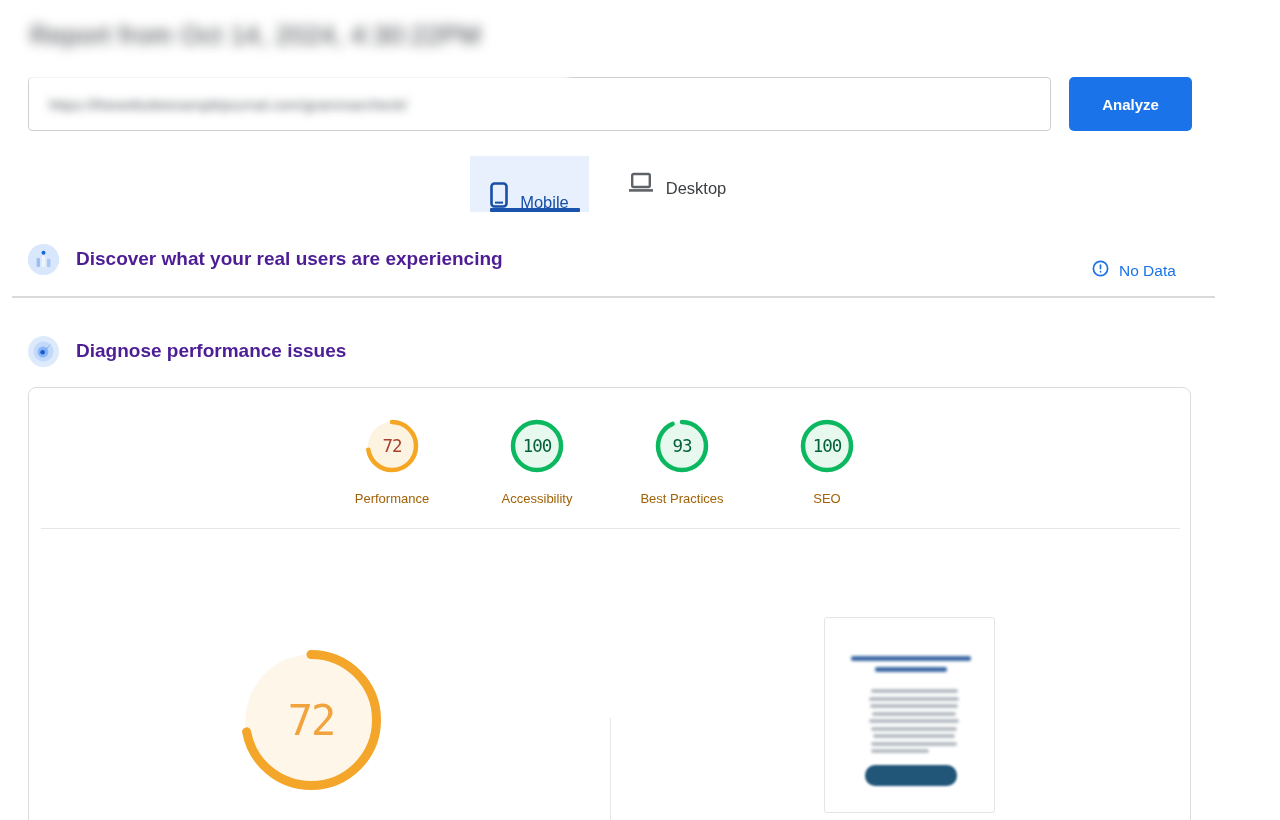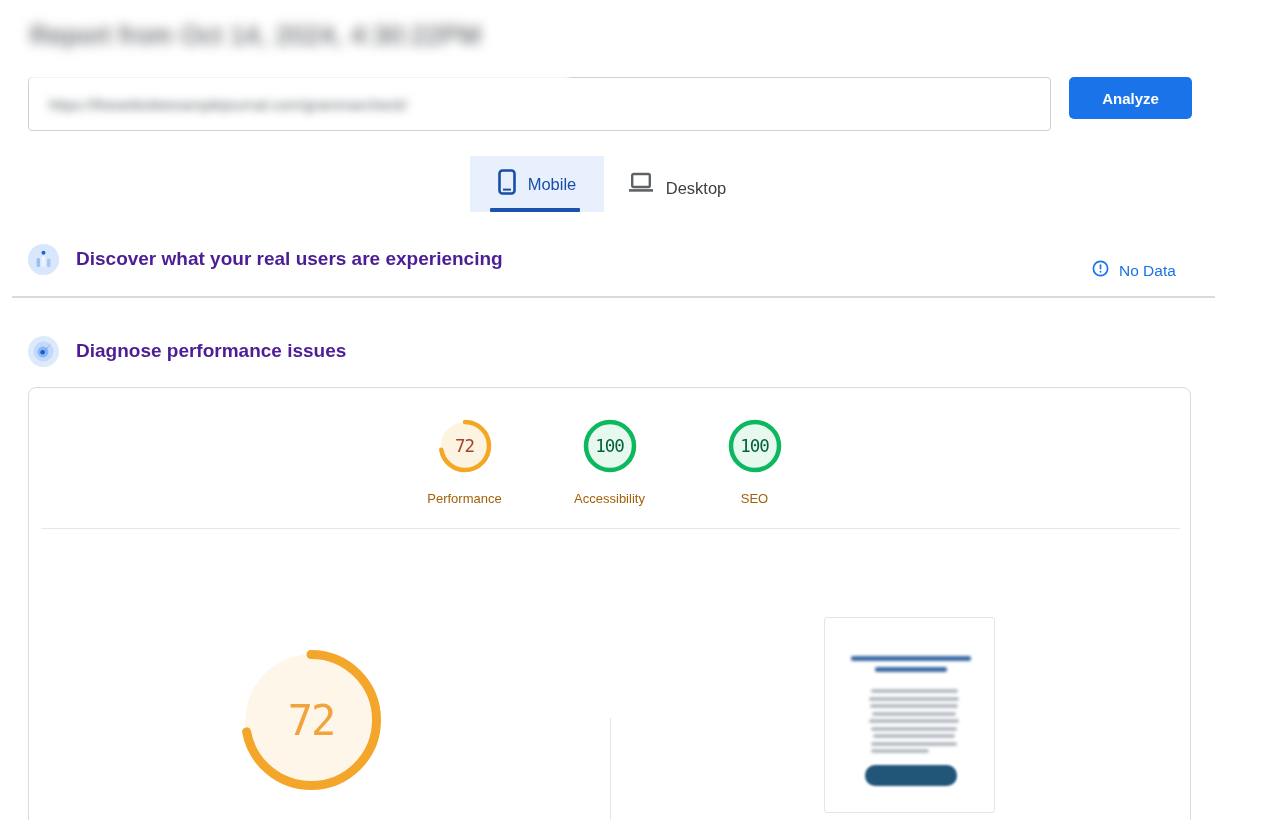--- a/index.html
+++ b/index.html
@@ -21,29 +21,29 @@
     left:28px; top:77px; width:1023px; height:54px;
     border:1px solid #cbd0d5; border-radius:4px; background:#fff;
   }
   #url-text {
     position:absolute; left:20px; top:50%; transform:translateY(-50%);
     font-size:15px; color:#5f6368; filter:blur(4px); white-space:nowrap;
   }
   #url-topblur { left:29px; top:74px; width:540px; height:6px; background:#fff; filter:blur(2.5px); z-index:2; }
 
   #analyze-btn {
-    left:1069px; top:77px; width:123px; height:42px;
+    left:1069px; top:77px; width:123px; height:54px;
     background:#1a73e8; border:none; border-radius:5px; cursor:pointer;
     color:#fff; font-size:15px; font-weight:700; font-family:inherit;
     display:flex; align-items:center; justify-content:center;
   }
 
   
   .tab { display:flex; align-items:center; justify-content:center; gap:12px; cursor:pointer; }
-  #tab-mobile { left:470px; top:156px; width:134px; height:56px; background:#e8f0fe; }
+  #tab-mobile { left:470px; top:156px; width:119px; height:56px; background:#e8f0fe;align-items:flex-end; }
   #tab-mobile .tab-label { color:#174ea6; font-size:16.5px; }
   #tab-mobile-underline { left:490px; top:208px; width:90px; height:4px; background:#1a53ae; border-radius:1px; }
   #tab-desktop { left:612px; top:156px; width:130px; height:56px; }
   #tab-desktop .tab-label { color:#3c4043; font-size:16.5px;margin-top:8px; }
 
   
   .section-title { font-size:19px; color:#4c1d95; white-space:nowrap;font-weight:bold; }
   #discover-icon { left:28px; top:244px; }
   #discover-title { left:76px; top:248px; }
   #no-data { left:1092px; top:260px; display:flex; align-items:center; gap:10px; cursor:pointer; }
@@ -157,20 +157,24 @@
 <div class="abs" id="report-card">
   <div id="gauges-row">
       <div class="gauge-col"><div class="ring" style="width:58px;height:58px"><svg width="58" height="58">
             <circle cx="29" cy="29" r="24" fill="#fdf3e1"></circle>
             <circle cx="29" cy="29" r="24" fill="none" stroke="#f5a623" stroke-width="4.5" stroke-linecap="round" stroke-dasharray="108.6 150.8" transform="rotate(-90 29 29)"></circle>
           </svg><div class="ring-num" style="color:#a84030">72</div></div><div class="gauge-label">Performance</div></div>
       <div class="gauge-col"><div class="ring" style="width:58px;height:58px"><svg width="58" height="58">
             <circle cx="29" cy="29" r="24" fill="#e7f8ee"></circle>
             <circle cx="29" cy="29" r="24" fill="none" stroke="#0cb85f" stroke-width="4.5" stroke-linecap="round" stroke-dasharray="150.8 150.8" transform="rotate(-90 29 29)"></circle>
           </svg><div class="ring-num" style="color:#02613a">100</div></div><div class="gauge-label">Accessibility</div></div>
+      <div class="gauge-col"><div class="ring" style="width:58px;height:58px"><svg width="58" height="58">
+            <circle cx="29" cy="29" r="24" fill="#e7f8ee"></circle>
+            <circle cx="29" cy="29" r="24" fill="none" stroke="#0cb85f" stroke-width="4.5" stroke-linecap="round" stroke-dasharray="140.2 150.8" transform="rotate(-90 29 29)"></circle>
+          </svg><div class="ring-num" style="color:#02613a">93</div></div><div class="gauge-label">Best Practices</div></div>
       <div class="gauge-col"><div class="ring" style="width:58px;height:58px"><svg width="58" height="58">
             <circle cx="29" cy="29" r="24" fill="#e7f8ee"></circle>
             <circle cx="29" cy="29" r="24" fill="none" stroke="#0cb85f" stroke-width="4.5" stroke-linecap="round" stroke-dasharray="150.8 150.8" transform="rotate(-90 29 29)"></circle>
           </svg><div class="ring-num" style="color:#02613a">100</div></div><div class="gauge-label">SEO</div></div>
     </div>
   <div class="abs" id="card-divider"></div>
 
   <div class="abs" id="big-gauge"><div class="ring" style="width:150px;height:150px"><svg width="150" height="150">
           <circle cx="75" cy="75" r="65.5" fill="#fdf6e9"></circle>
           <circle cx="75" cy="75" r="65.5" fill="none" stroke="#f4a62b" stroke-width="9" stroke-linecap="round" stroke-dasharray="296.3 411.5" transform="rotate(-90 75 75)"></circle>

